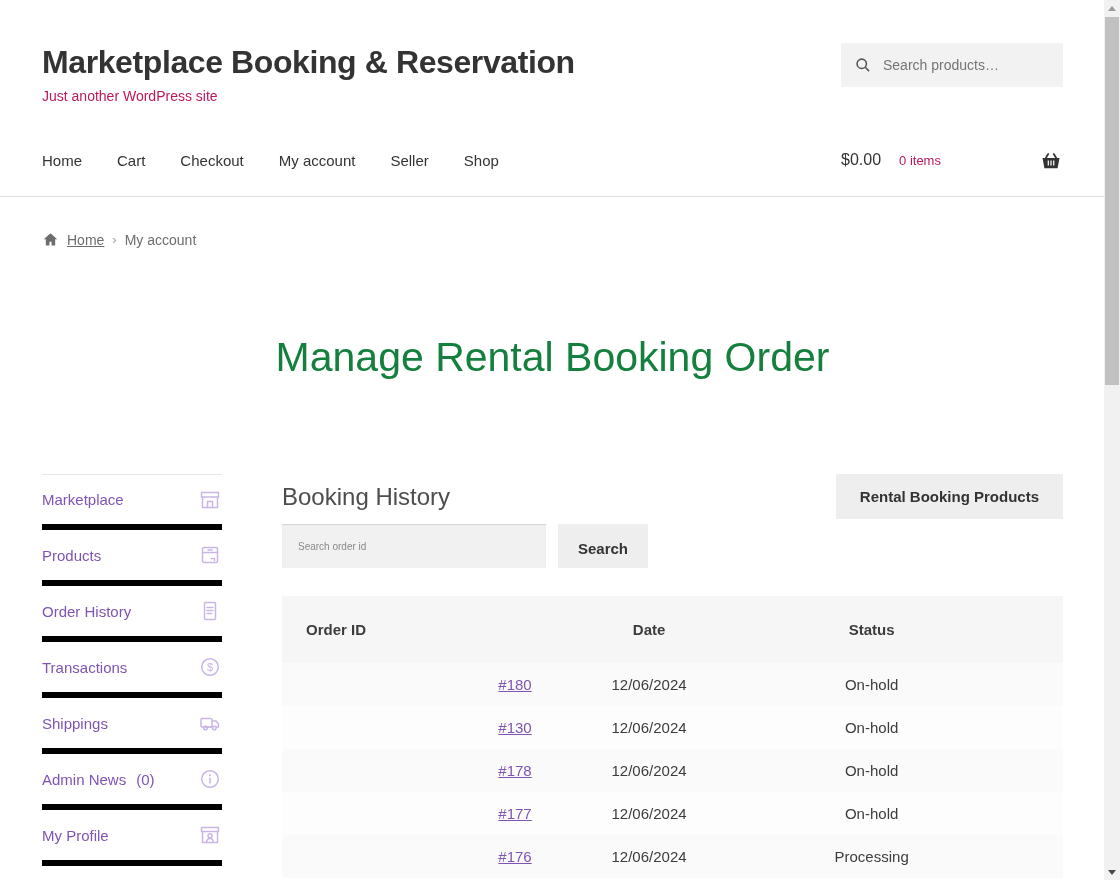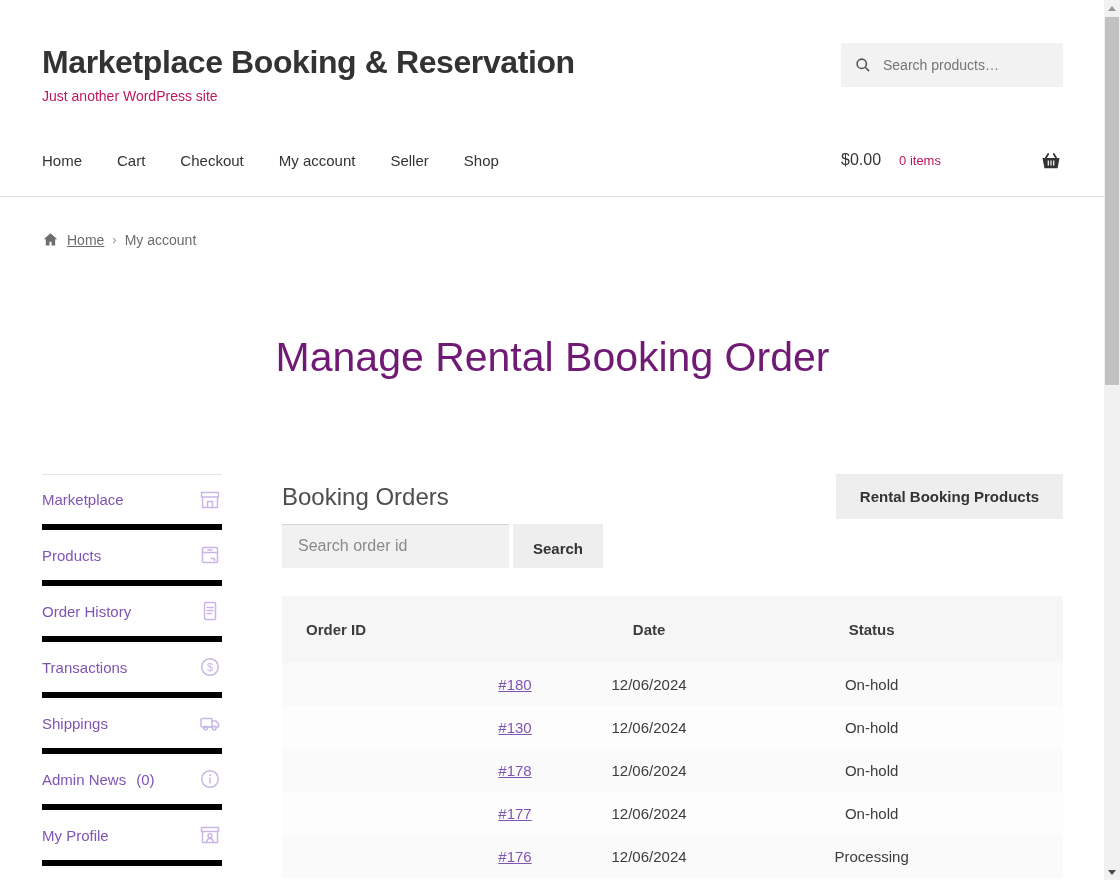--- a/index.html
+++ b/index.html
@@ -39,21 +39,21 @@
 
   
   .breadcrumb { margin:34px 41px 0 42px; font-size:14px; color:#6d6d6d;
                 display:flex; align-items:center; }
   .breadcrumb .home-icon { margin-right:8px; display:flex; }
   .breadcrumb a { color:#6d6d6d; text-decoration:underline; cursor:pointer; }
   .breadcrumb .sep { margin:0 8px; color:#9a9a9a; font-size:13px; }
 
   
   .page-title { margin:86px 41px 0 42px; text-align:center;
-                font-size:41px; font-weight:300; color:#701a75; line-height:1.15; }
+                font-size:41px; font-weight:300; color:#15803d; line-height:1.15; }
 
   
   .content { display:flex; align-items:flex-start; margin-top:93px; padding:0 41px 0 42px; }
 
   .sidebar { width:180px; flex:none; }
   .sidebar ul { list-style:none; margin:0; padding:0; }
   .sb-item { display:flex; align-items:center; height:56px;
              border-bottom:6px solid #000000; cursor:pointer; }
   .sb-item:first-child { border-top:1px solid #e6e6e6; }
   .sb-label { color:#7f54b3; font-size:15px; }
@@ -61,26 +61,26 @@
   .sb-icon  { margin-left:auto; color:#c9b6e4; display:flex; }
 
   .main { flex:1; margin-left:60px; }
   .orders-head { display:flex; justify-content:space-between; align-items:center; }
   .orders-title { margin:0; font-size:24px; font-weight:300; color:#4d4d4d; }
   .btn { background:#eee; border:none; color:#333; font-weight:700; font-size:15px;
          padding:14px 24px; font-family:inherit; cursor:pointer; }
 
   .search-row { display:flex; margin-top:5px; }
   .order-search-input {
-    width:227px; height:44px; padding:0 16px; border:none; outline:none;
+    width:264px; height:44px; padding:0 16px; border:none; outline:none;
     background:#f1f1f1; box-shadow:inset 0 1px 1px rgba(0,0,0,0.12);
-    font-size:16px; color:#555; font-family:inherit;
+    font-size:10px; color:#555; font-family:inherit;
   }
   .order-search-input::placeholder { color:#8a8a8a; }
-  .search-btn { margin-left:4px; width:90px; height:44px; padding:16px; }
+  .search-btn { margin-left:12px; width:90px; height:44px; padding:16px; }
 
   table.orders { margin-top:28px; width:100%; border-collapse:collapse; font-size:15px; }
   thead th { background:#f6f6f6; font-weight:700; color:#3c3c3c;
              padding:25px 8px; text-align:center; }
   thead th:first-child { text-align:left; padding-left:24px; }
   tbody td { padding:13px 8px; text-align:center; color:#3c3c3c; }
   tbody td:first-child { text-align:right; padding-left:9px; }
   tbody tr:nth-child(odd)  { background:#fafafa; }
   tbody tr:nth-child(even) { background:#fdfdfd; }
   a.order-link { color:#7f54b3; text-decoration:underline; cursor:pointer; }
@@ -228,21 +228,21 @@
                 <circle stroke="currentColor" stroke-width="1.5" fill="none" stroke-linecap="round" stroke-linejoin="round" cx="12" cy="12.8" r="2"></circle>
                 <path stroke="currentColor" stroke-width="1.5" fill="none" stroke-linecap="round" stroke-linejoin="round" d="M8.7 19.5 c0-2.6 1.4-4 3.3-4 s3.3 1.4 3.3 4"></path>
               </svg>
             </span>
           </li>
         </ul>
     </aside>
 
     <section class="main">
       <div class="orders-head">
-        <h3 class="orders-title">Booking Orders</h3>
+        <h3 class="orders-title">Booking History</h3>
         <button class="btn">Rental Booking Products</button>
       </div>
 
       <div class="search-row">
         <input type="text" class="order-search-input" placeholder="Search order id" style="">
         <button class="btn search-btn">Search</button>
       </div>
 
       <table class="orders">
         <colgroup>

